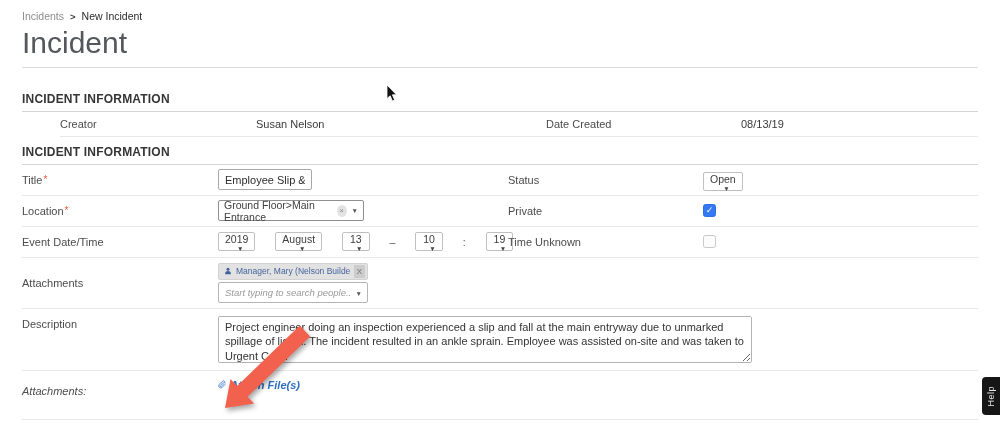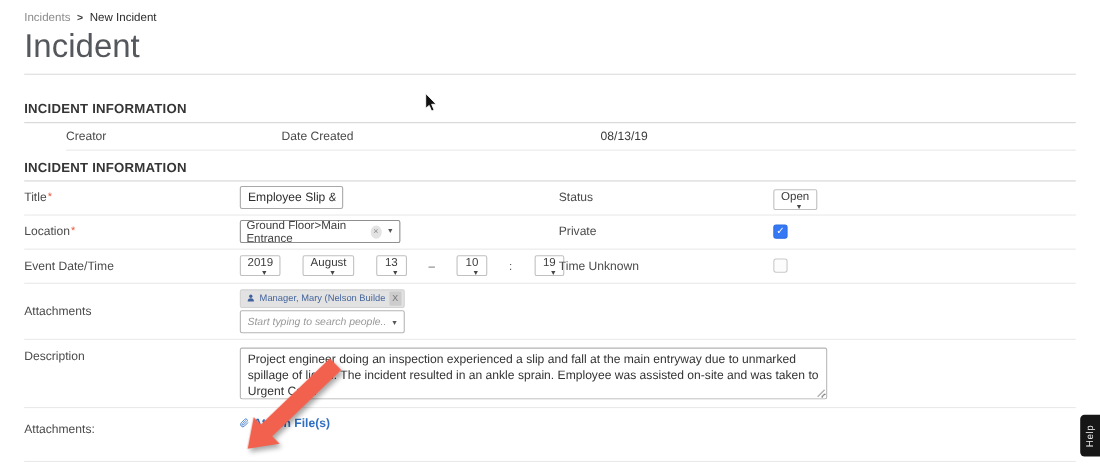--- a/index.html
+++ b/index.html
@@ -65,21 +65,21 @@
   .search-wrap input::placeholder { font-style:italic; color:#999; }
   .search-wrap .caret { position:absolute; right:6px; top:8px; font-size:6.5px; color:#555; }
 
   
   .desc-row { align-items:flex-start; padding:7px 0; }
   .desc-row .flabel { padding-top:2px; }
   textarea.desc { width:534px; height:47px; border:1px solid #b3b3b3; border-radius:2px; resize:both;
     font-family:inherit; font-size:11px; line-height:1.35; color:#333; padding:3px 6px; grid-column:2 / 5; }
 
   
-  .attach-row { grid-template-columns:196px 1fr; align-items:flex-start; padding:6px 0 22px 0; }
+  .attach-row { grid-template-columns:196px 1fr; align-items:flex-start; padding:6px 0 22px 0;font-style:italic; }
   .attach-content { display:flex; align-items:center; margin-top:2px; }
   .attach-link { display:inline-flex; align-items:center; gap:4px; color:#2f6fc1; font-size:11px;
     font-weight:bold; cursor:pointer; white-space:nowrap; width:82px; }
   .dropzone { flex:1; height:30px; margin-left:2px; background:#e3e3e3; border:2px dashed #a0a0a0;
     border-radius:4px; display:flex; align-items:center; justify-content:center;
     color:#8e8e8e; font-size:10.5px; cursor:pointer; }
 
   .record-row { grid-template-columns:196px 1fr; min-height:26px; }
 
   
@@ -104,20 +104,21 @@
     <span class="bc-sep">&gt;</span>
     <span class="bc-current">New Incident</span>
   </div>
 
   <h1 class="page-title">Incident</h1>
 
   <div class="section-heading">INCIDENT INFORMATION</div>
 
   <div class="frow short">
     <span class="flabel">Creator</span>
+    <span class="fvalue">Susan Nelson</span>
     <span class="flabel">Date Created</span>
     <span class="fvalue">08/13/19</span>
   </div>
 
   <div class="section-heading">INCIDENT INFORMATION</div>
 
   <div class="frow">
     <span class="flabel"><span>Title</span><span class="req">*</span></span>
     <span><input class="text-input" type="text" value="Employee Slip &amp; Fall" style=""></span>
     <span class="flabel">Status</span>

